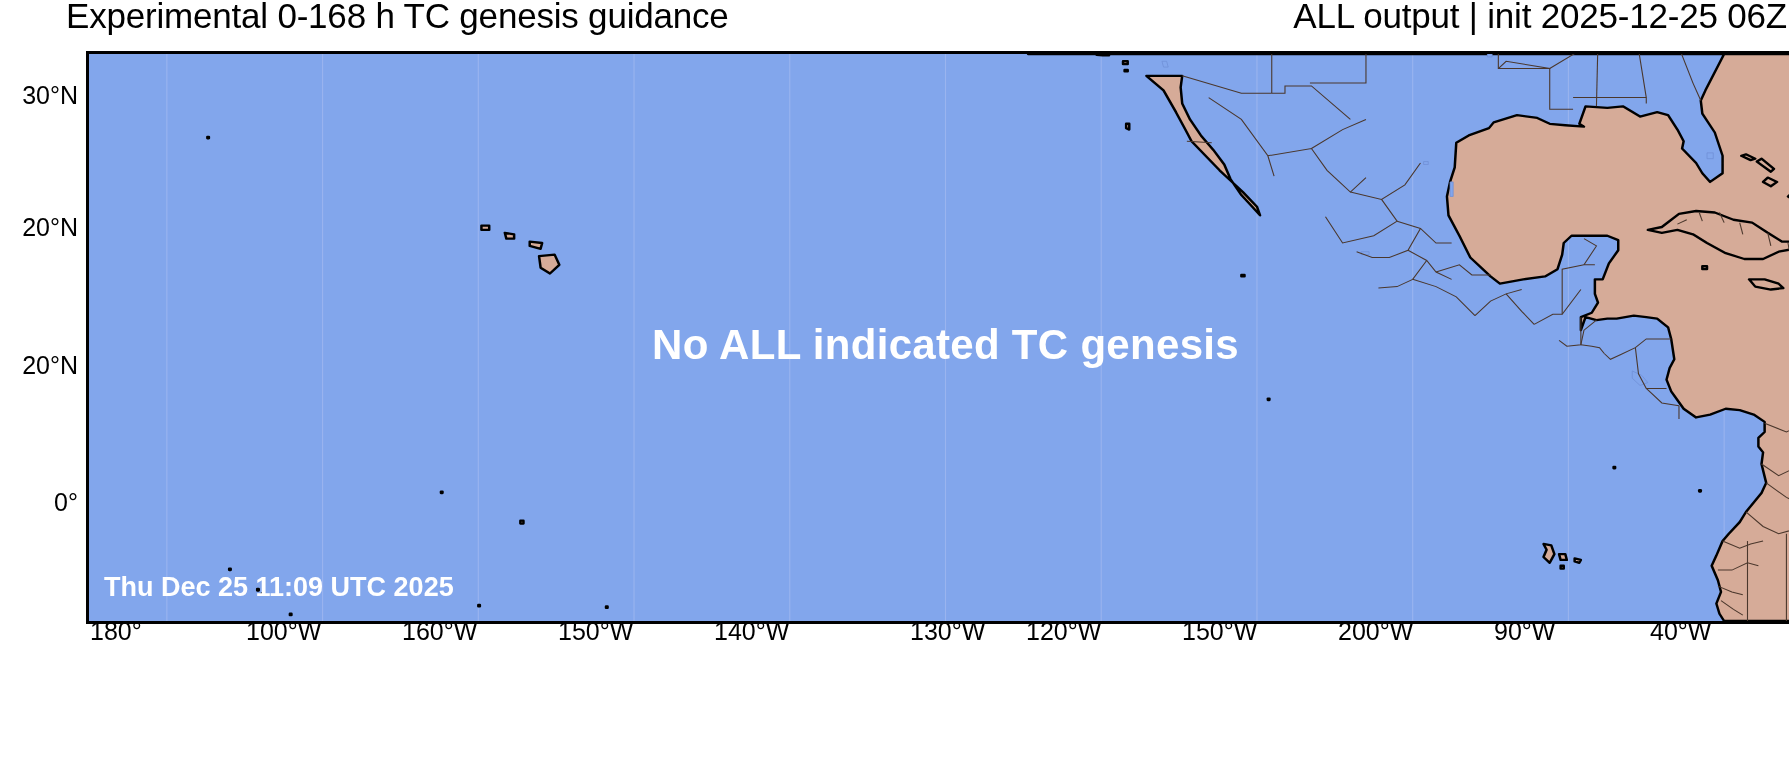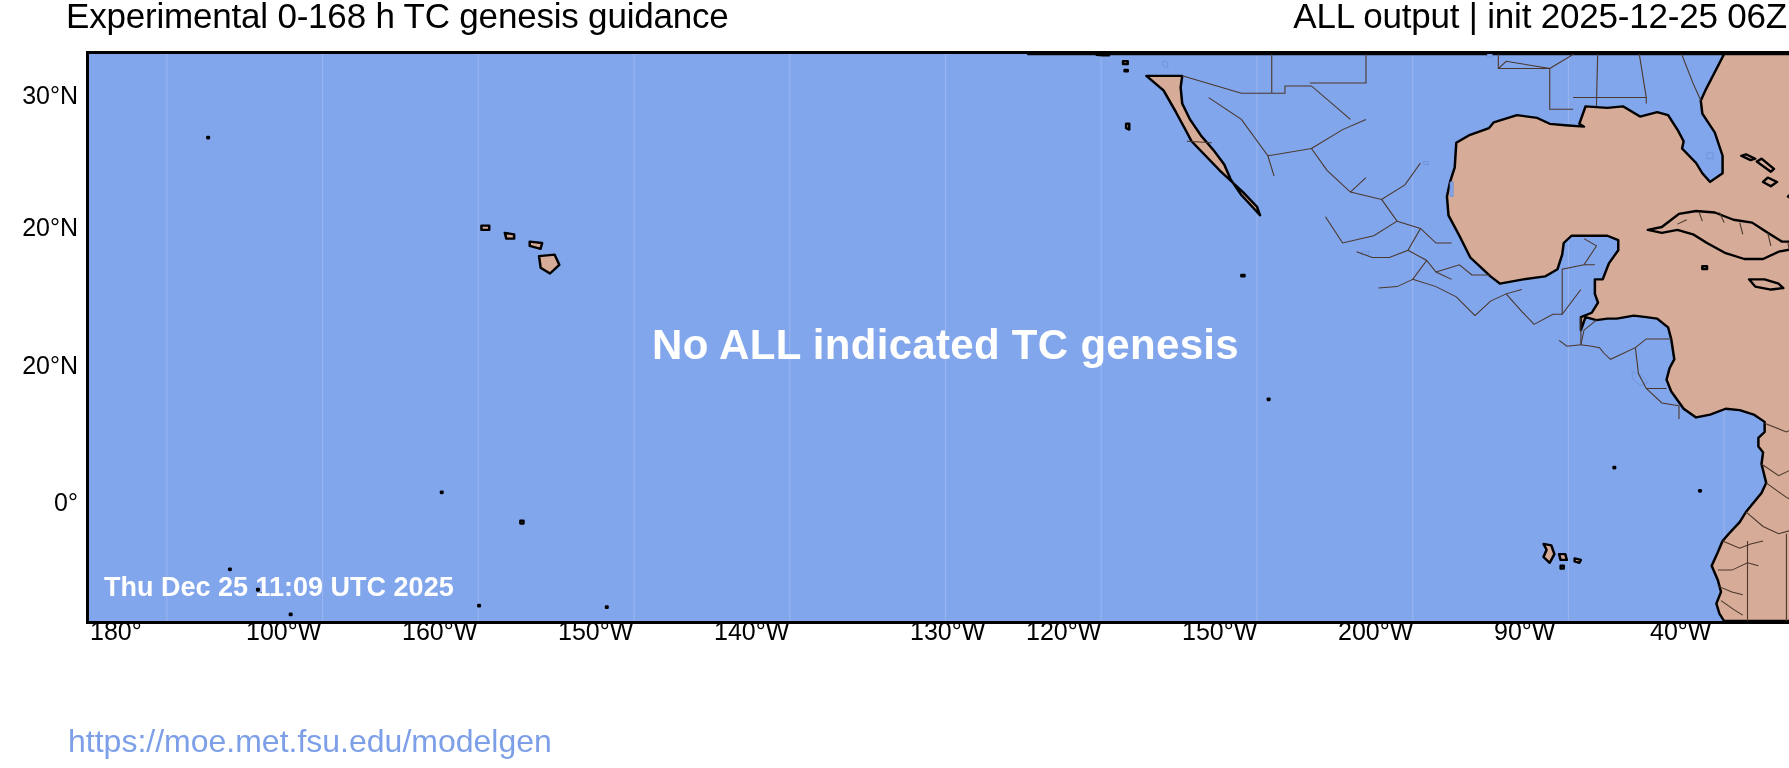--- a/index.html
+++ b/index.html
@@ -294,14 +294,13 @@
       </g>
     </svg>
 
     <div class="centermsg">
       <div>No ALL indicated TC genesis</div>
     </div>
 
     <div class="stamp">Thu Dec 25 11:09 UTC 2025</div>
   </div>
 
-  <div class="urlline">https://moe.met.fsu.edu/modelgen</div>
 </div>
 
 </body></html>

